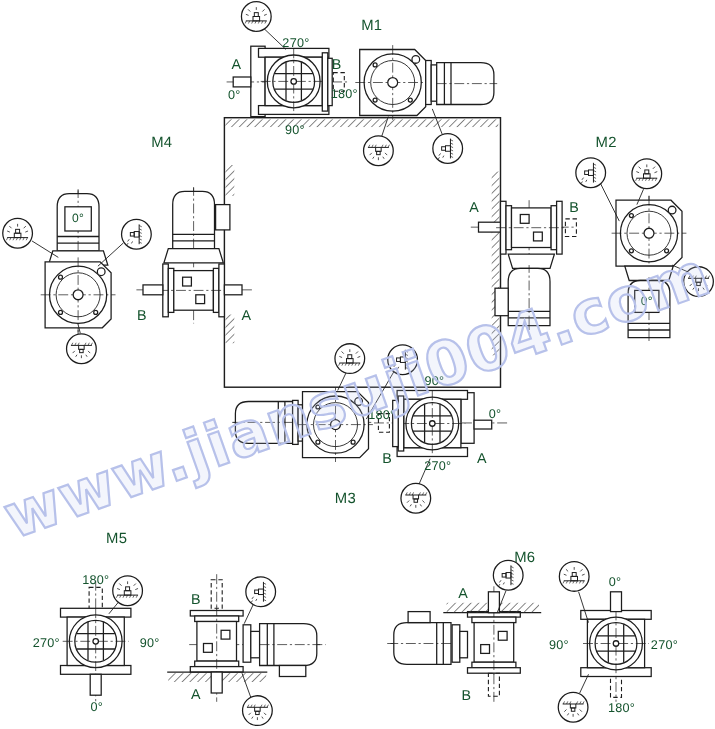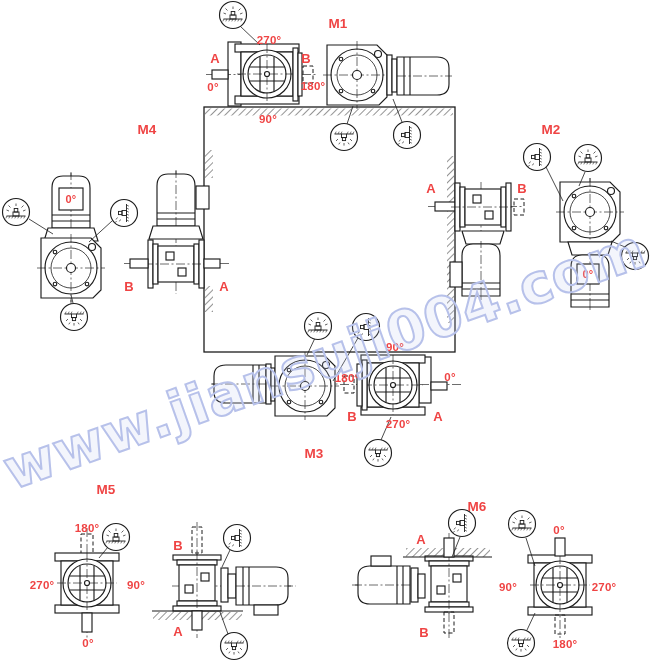--- a/index.html
+++ b/index.html
@@ -1,20 +1,20 @@
 <!DOCTYPE html>
 <html><head>
 <meta charset="utf-8">
 <style>
   html,body{margin:0;padding:0;background:#fff}
   .stage{position:relative;width:650px;height:663px;background:#fff;overflow:hidden;
          font-family:"Liberation Sans",sans-serif}
   .stage svg{position:absolute;left:0;top:0;z-index:2}
-  .lbl{position:absolute;transform:translate(-50%,-50%);z-index:4;color:#ef4444;
-       font-weight:700;font-size:11.5px;white-space:nowrap;letter-spacing:.2px}
+  .lbl{position:absolute;transform:translate(-50%,-50%);z-index:4;color:#14532d;
+       font-weight:400;font-size:11.5px;white-space:nowrap;letter-spacing:.2px}
   .mlabel{font-size:13.5px}
   .ablabel{font-size:13px}
   .boxlabel{font-size:11px}
   .watermark{position:absolute;left:6px;top:440px;z-index:6;white-space:nowrap;
        transform-origin:0 50%;transform:rotate(-19.5deg);
        font-family:"DejaVu Sans",sans-serif;font-weight:700;font-size:55px;letter-spacing:1px;
        color:rgba(187,197,236,0.18);-webkit-text-stroke:2px #b7c1ea;pointer-events:none}
   
   .ln{fill:none;stroke:#1d1d1d;stroke-width:1.15}
   .f{fill:#fff}

